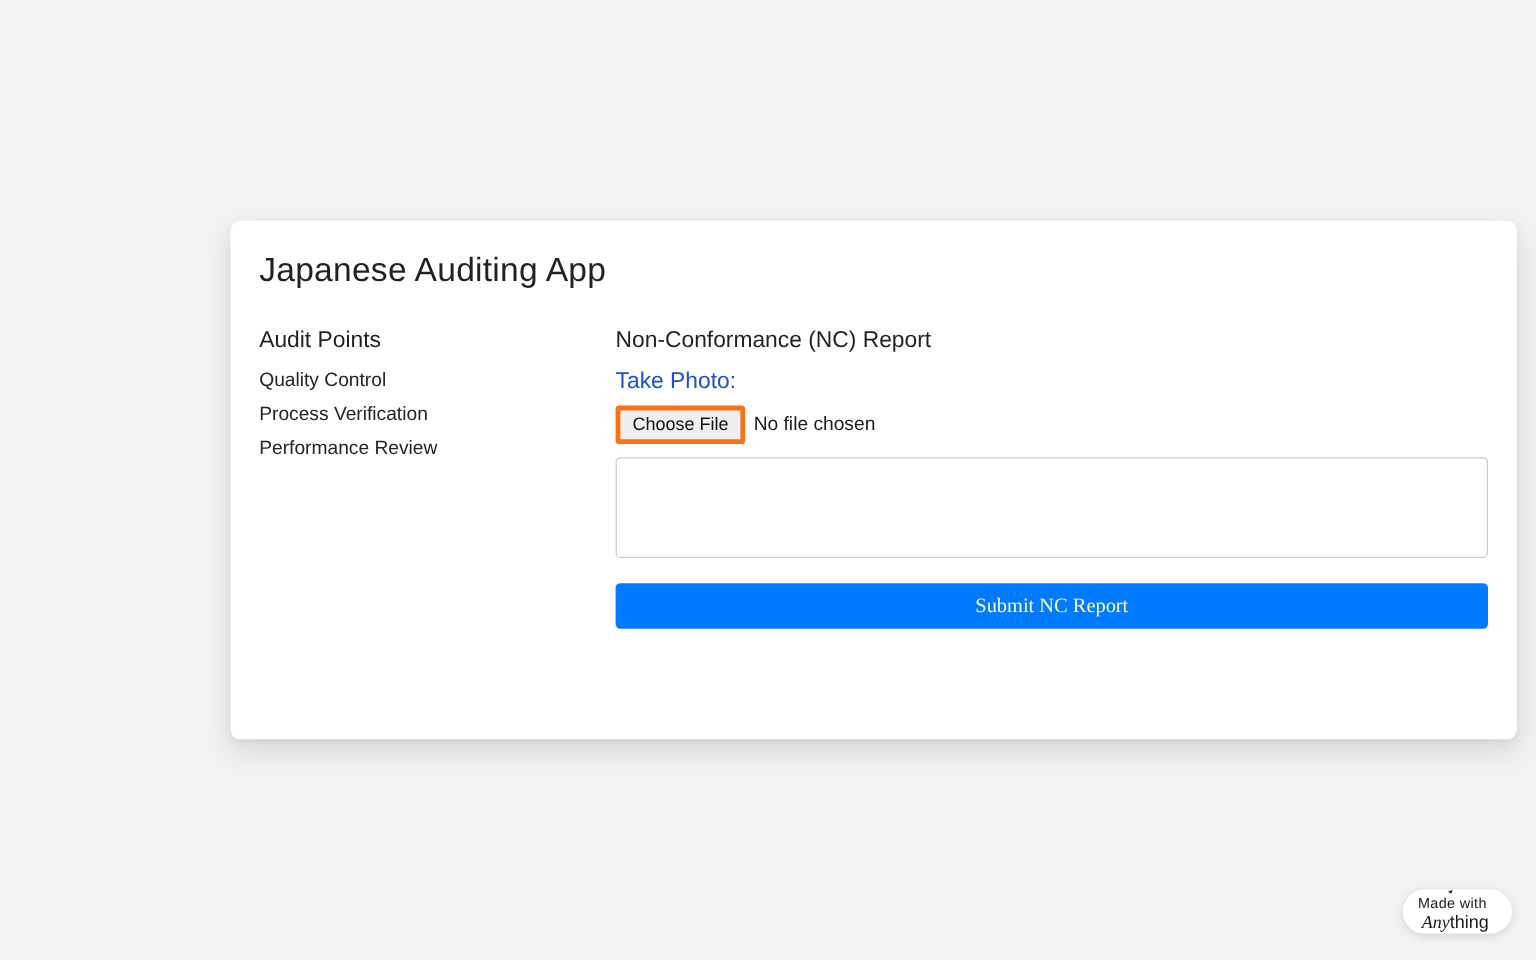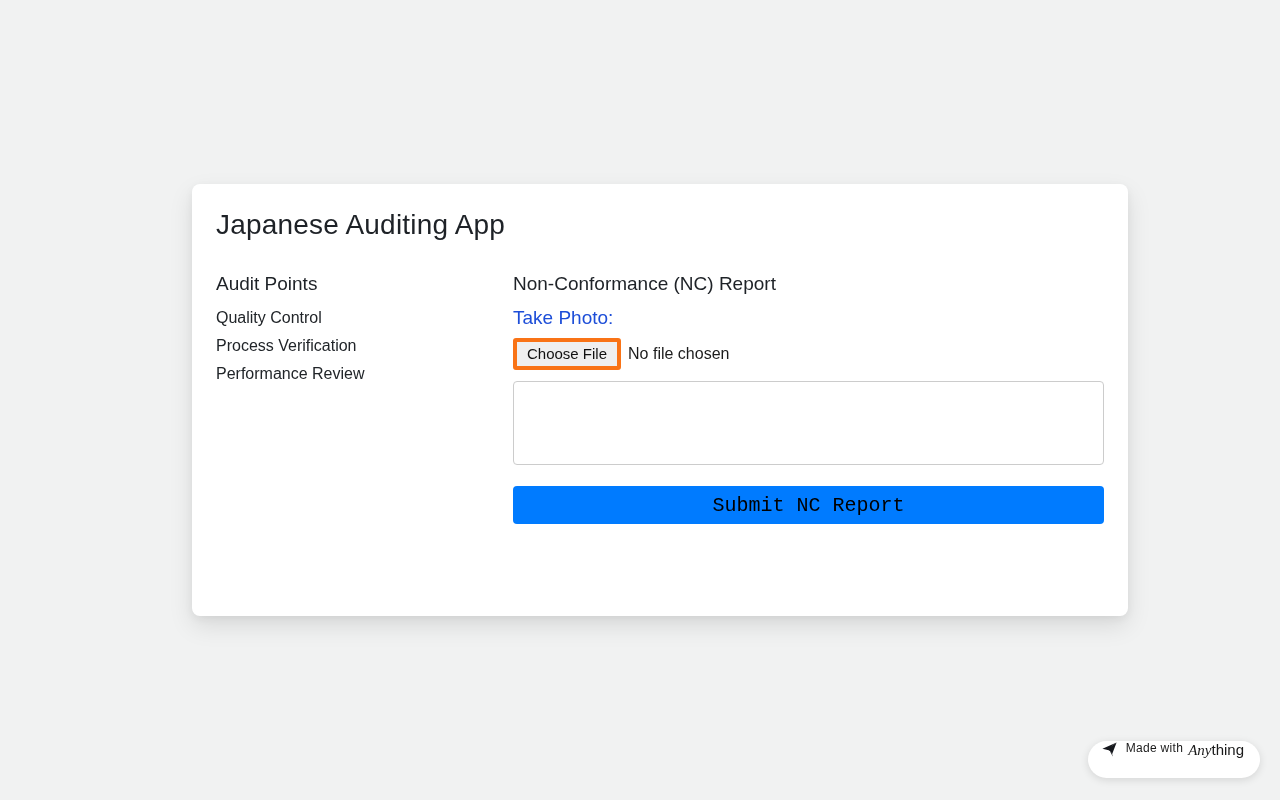--- a/index.html
+++ b/index.html
@@ -6,21 +6,21 @@
   html, body {
     width: 1280px; height: 800px;
     background: #f1f2f2;
     font-family: "Liberation Sans", sans-serif;
     color: #212529;
     overflow: hidden;
   }
   .card {
     position: absolute;
     left: 192px; top: 184px;
-    width: 936px; height: 432px;
+    width: 1072px; height: 432px;
     background: #ffffff;
     border-radius: 8px;
     box-shadow: 0 10px 25px rgba(0,0,0,0.10), 0 3px 8px rgba(0,0,0,0.05);
     padding: 24px;
   }
   .app-title {
     font-size: 28px;
     font-weight: 500;
     color: #1e2227;
     line-height: 33px;
@@ -89,37 +89,39 @@
     padding: 8px 10px;
     color: #212529;
     outline: none;
   }
   .submit-btn {
     display: block;
     width: 100%;
     height: 38px;
     margin-top: 21px;
     background: #007bff;
-    color: #000000;
+    color: #fef9c3;
     border: none;
     border-radius: 4px;
-    font-family: Liberation Mono, monospace;
-    font-size: 20px;
+    font-family: Liberation Serif, serif;
+    font-size: 17px;
     cursor: pointer;
   }
   .made-with-badge {
     position: absolute;
     right: 20px; bottom: 22px;
     height: 37px;
     background: #ffffff;
     border-radius: 19px;
     box-shadow: 0 2px 8px rgba(0,0,0,0.12);
     display: flex;
+    align-items: center;
     padding: 0 16px 0 13px;
     cursor: pointer;
+    flex-direction: column;
   }
   .badge-icon { width: 17px; height: 17px; margin-right: 8px; }
   .badge-prefix {
     font-size: 12px;
     color: #1a1a1a;
     letter-spacing: 0.3px;
     margin-right: 5px;
   }
   .badge-brand { font-size: 15px; color: #1a1a1a; }
   .badge-brand .brand-italic {

